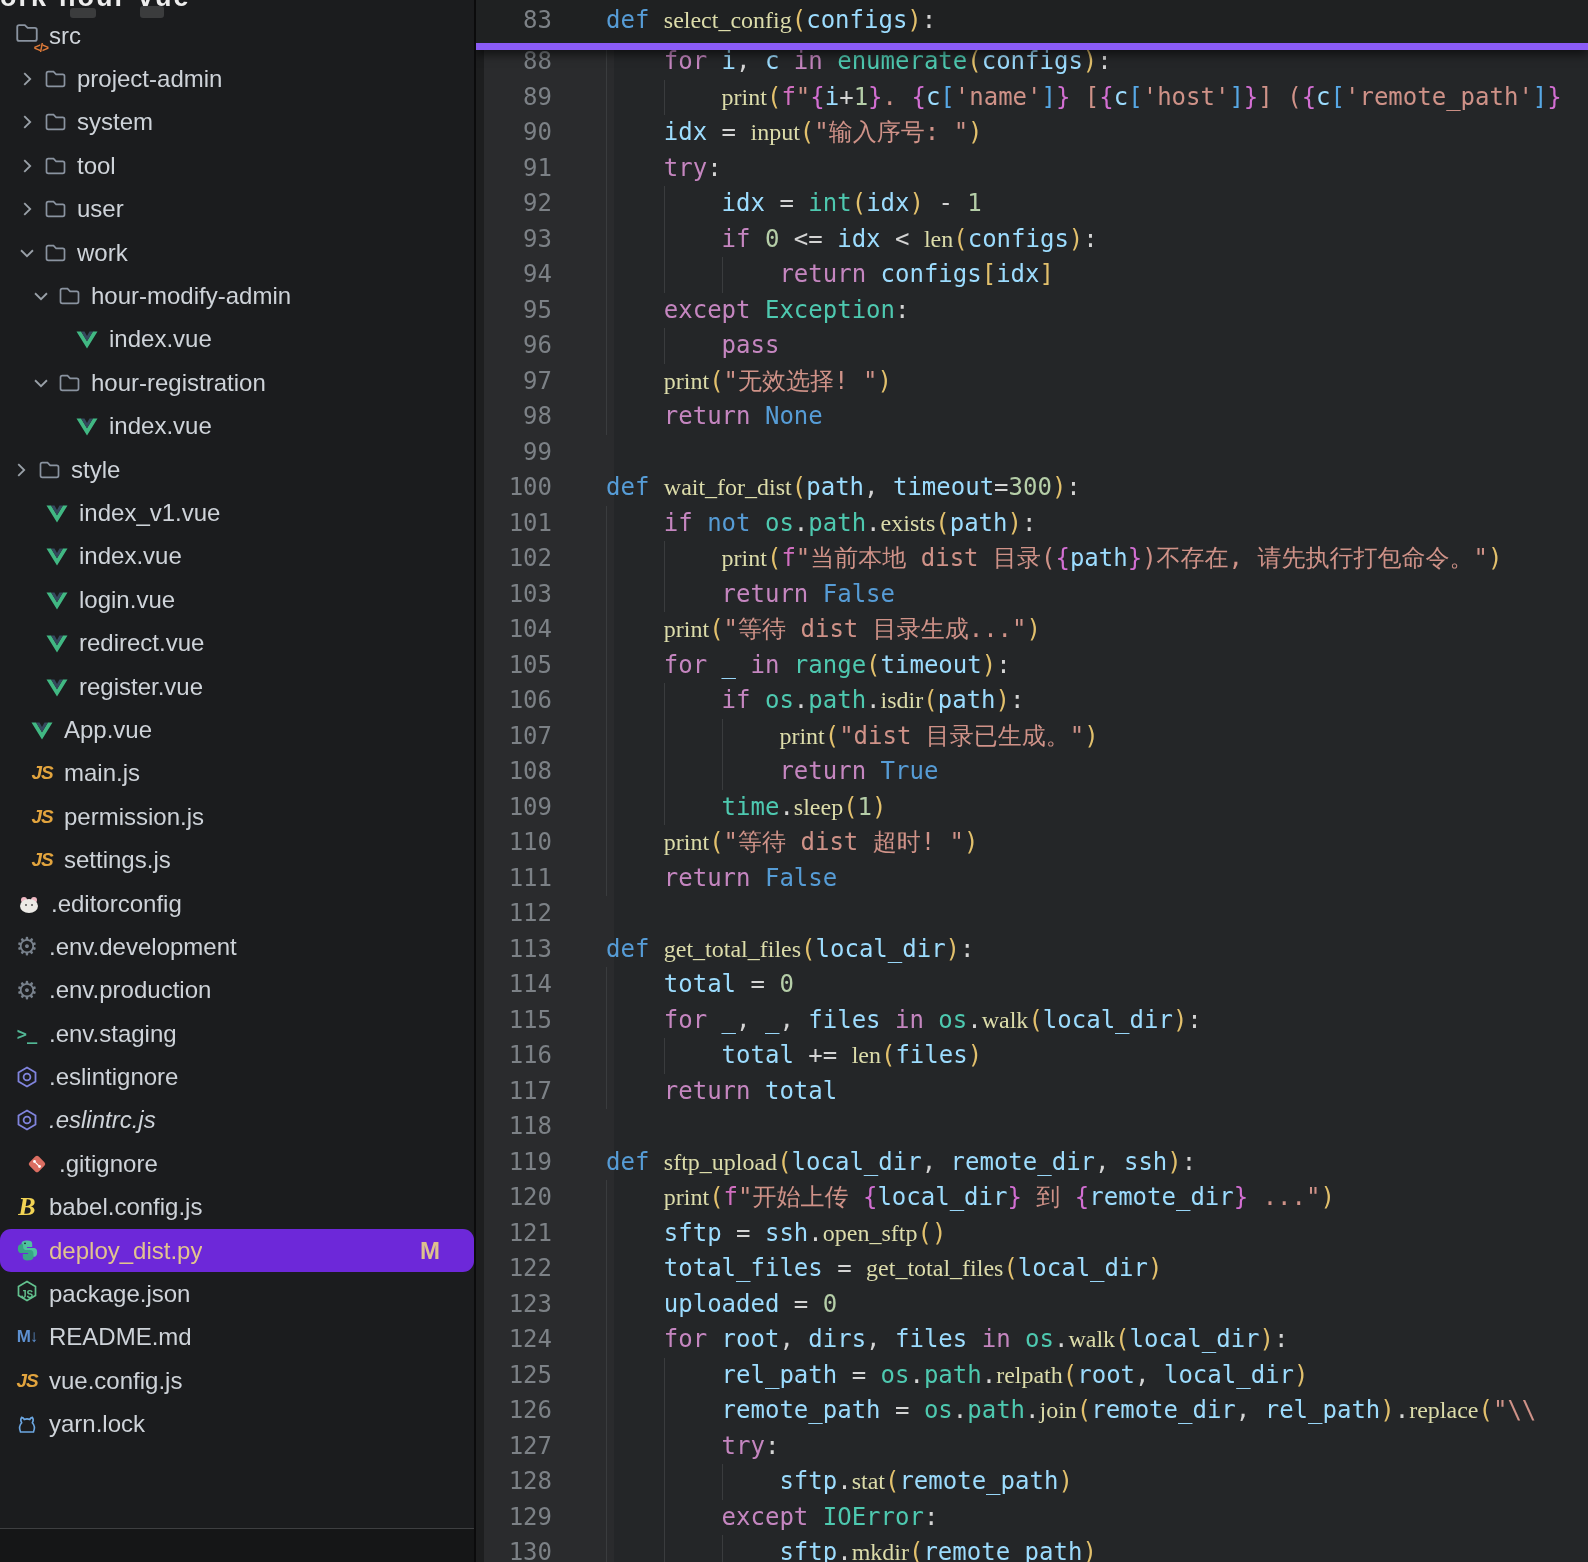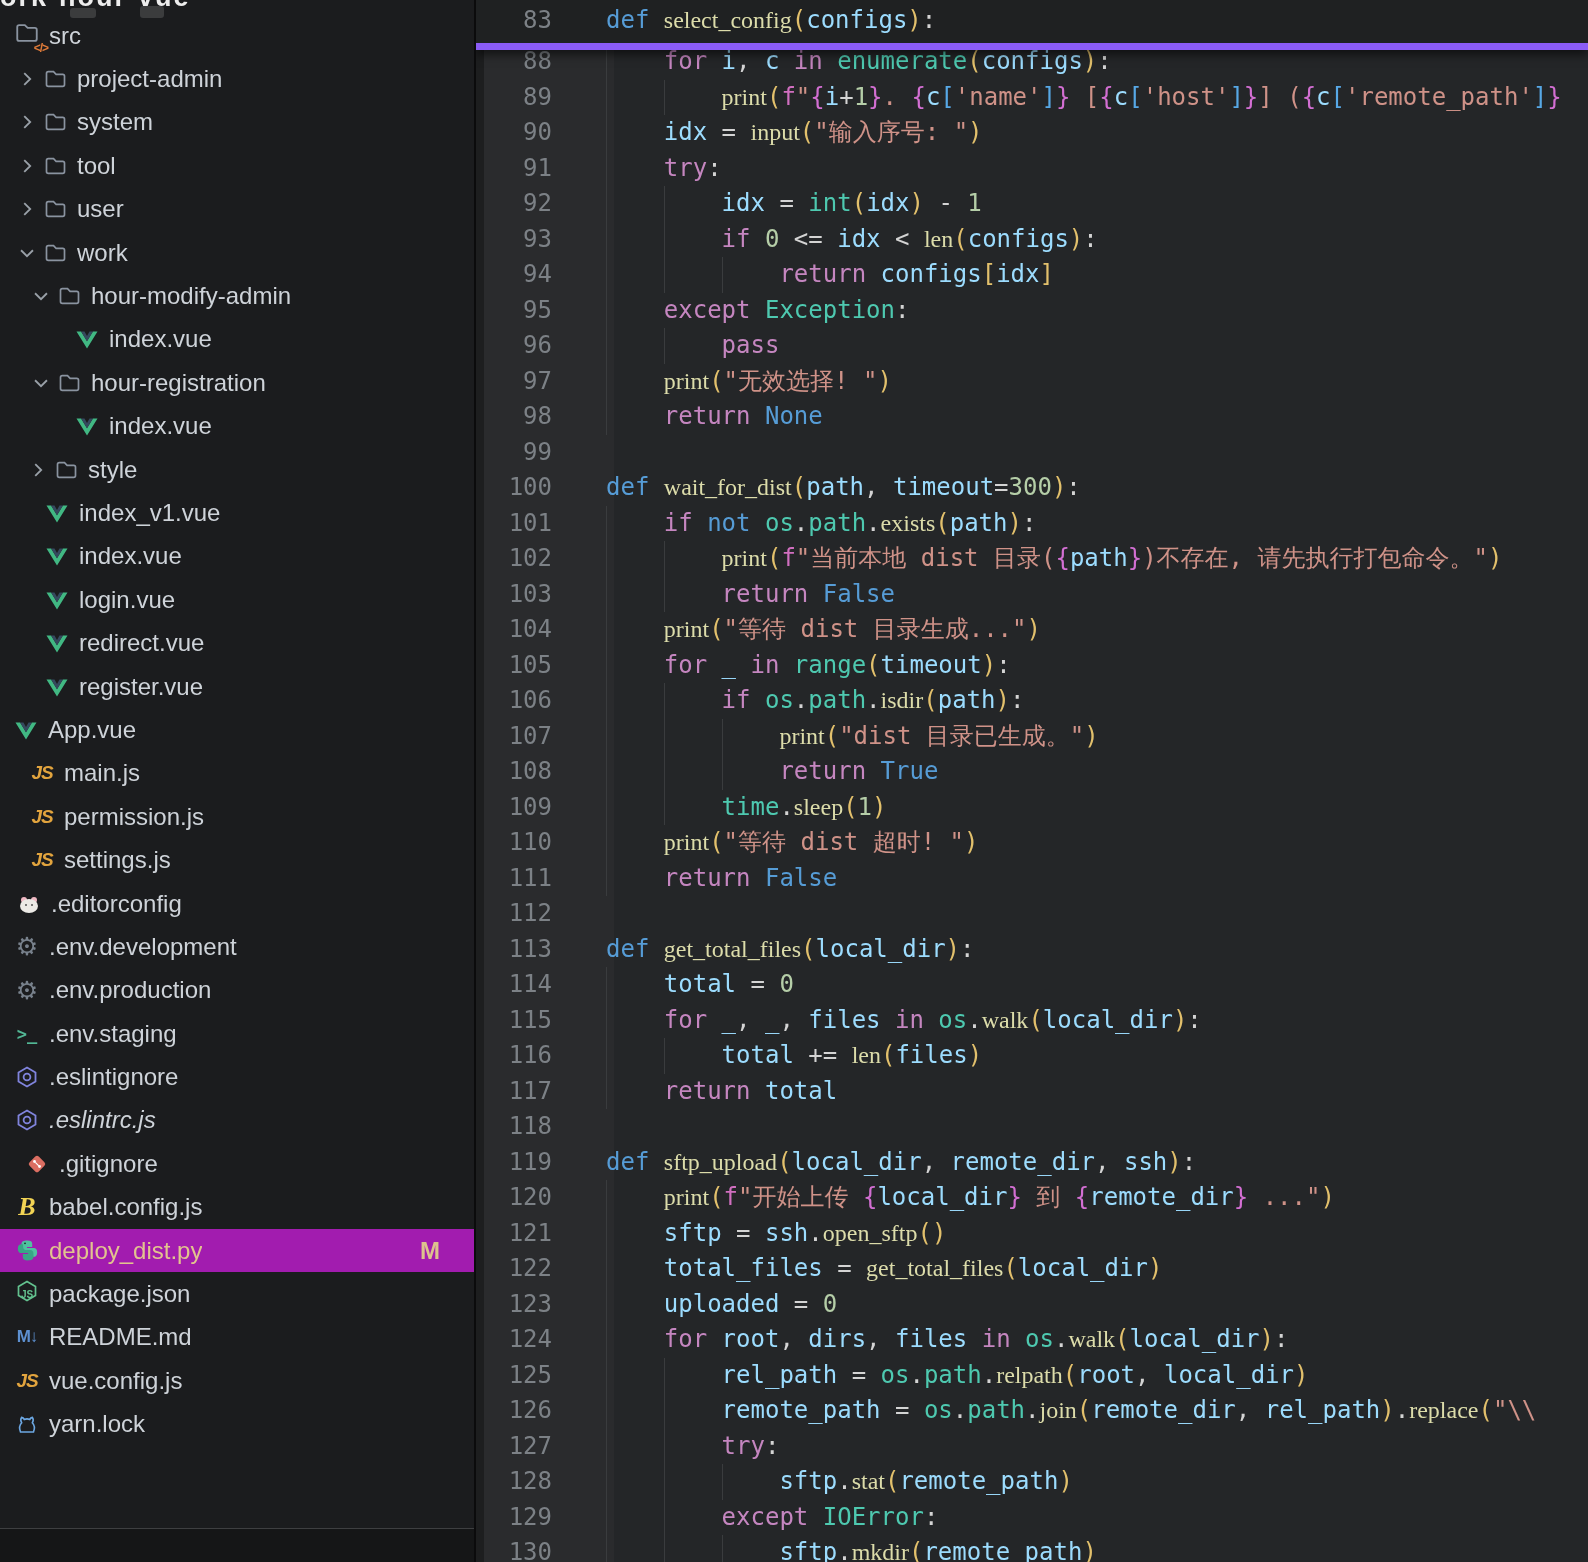--- a/index.html
+++ b/index.html
@@ -12,21 +12,21 @@
   .ws-clip{position:absolute;top:0;left:0;height:11px;width:460px;overflow:hidden;}
   .ws-clip span{display:block;margin-top:-18px;font-weight:bold;font-size:27px;color:#ededed;
                 letter-spacing:2px;white-space:pre;}
   .ghost{position:absolute;background:rgba(255,255,255,.14);border-radius:3px;}
   .g1{left:70px;top:8px;width:26px;height:10px;}
   .g2{left:140px;top:6px;width:24px;height:12px;}
 
   .tree{position:absolute;top:14px;left:0;right:0;}
   .trow{height:43.4px;display:flex;align-items:center;color:#ced3d9;font-size:24px;
         position:relative;cursor:pointer;white-space:pre;}
-  .trow.selected{background:#a21caf;}
+  .trow.selected{background:#6d28d9;border-radius:11px;}
   .trow.selected .tlabel{color:#e2c48e;}
   .trow.sticky-border{border-bottom:1px solid rgba(255,255,255,.09);}
   .chev{width:26px;flex:0 0 26px;display:flex;justify-content:center;align-items:center;}
   .fico{width:30px;flex:0 0 30px;display:flex;justify-content:center;align-items:center;margin-right:7px;position:relative;}
   .tlabel{overflow:hidden;text-overflow:clip;}
   .badge{position:absolute;right:34px;color:#ddc18d;font-size:24px;font-weight:bold;}
   .js-glyph{font-style:italic;font-weight:bold;font-size:19px;color:#e2a43e;letter-spacing:-1px;}
   .b-glyph{font-style:italic;font-weight:bold;font-size:26px;color:#f2d354;font-family:"Liberation Serif",serif;}
   .gear-glyph{font-size:25px;color:#78818c;line-height:1;}
   .term-glyph{font-family:"DejaVu Sans Mono",monospace;font-weight:bold;font-size:17px;color:#52b795;}
@@ -109,21 +109,21 @@
             </svg></span><span class="tlabel">index.vue</span></div>
         <div class="trow" style="padding-left: 28px;"><span class="chev"><svg width="22" height="22" viewBox="0 0 24 24">
               <polyline points="5.5,9 12,15.5 18.5,9" fill="none" stroke="#99a0a8" stroke-width="2"></polyline>
             </svg></span><span class="fico"><svg width="27" height="24" viewBox="0 0 24 24">
               <path d="M3 6.5c0-1 .8-1.8 1.8-1.8h5.2l2.6 2.6h6.6c1 0 1.8.8 1.8 1.8v8.4c0 1-.8 1.8-1.8 1.8H4.8c-1 0-1.8-.8-1.8-1.8z" fill="none" stroke="#8a93a0" stroke-width="1.7"></path>
             </svg></span><span class="tlabel">hour-registration</span></div>
         <div class="trow" style="padding-left: 72px;"><span class="fico"><svg width="26" height="24" viewBox="0 0 24 24">
               <path d="M1.5 4.5h4.6L12 14.3 17.9 4.5h4.6L12 21.5z" fill="#41b883"></path>
               <path d="M6.1 4.5h3.4L12 8.9l2.5-4.4h3.4L12 14.3z" fill="#35495e"></path>
             </svg></span><span class="tlabel">index.vue</span></div>
-        <div class="trow" style="padding-left: 25px;"><span class="chev"><svg width="22" height="22" viewBox="0 0 24 24">
+        <div class="trow" style="padding-left: 8px;"><span class="chev"><svg width="22" height="22" viewBox="0 0 24 24">
               <polyline points="9,5.5 15.5,12 9,18.5" fill="none" stroke="#99a0a8" stroke-width="2"></polyline>
             </svg></span><span class="fico"><svg width="27" height="24" viewBox="0 0 24 24">
               <path d="M3 6.5c0-1 .8-1.8 1.8-1.8h5.2l2.6 2.6h6.6c1 0 1.8.8 1.8 1.8v8.4c0 1-.8 1.8-1.8 1.8H4.8c-1 0-1.8-.8-1.8-1.8z" fill="none" stroke="#8a93a0" stroke-width="1.7"></path>
             </svg></span><span class="tlabel">style</span></div>
         <div class="trow" style="padding-left: 42px;"><span class="fico"><svg width="26" height="24" viewBox="0 0 24 24">
               <path d="M1.5 4.5h4.6L12 14.3 17.9 4.5h4.6L12 21.5z" fill="#41b883"></path>
               <path d="M6.1 4.5h3.4L12 8.9l2.5-4.4h3.4L12 14.3z" fill="#35495e"></path>
             </svg></span><span class="tlabel">index_v1.vue</span></div>
         <div class="trow" style="padding-left: 42px;"><span class="fico"><svg width="26" height="24" viewBox="0 0 24 24">
               <path d="M1.5 4.5h4.6L12 14.3 17.9 4.5h4.6L12 21.5z" fill="#41b883"></path>
@@ -134,21 +134,21 @@
               <path d="M6.1 4.5h3.4L12 8.9l2.5-4.4h3.4L12 14.3z" fill="#35495e"></path>
             </svg></span><span class="tlabel">login.vue</span></div>
         <div class="trow" style="padding-left: 42px;"><span class="fico"><svg width="26" height="24" viewBox="0 0 24 24">
               <path d="M1.5 4.5h4.6L12 14.3 17.9 4.5h4.6L12 21.5z" fill="#41b883"></path>
               <path d="M6.1 4.5h3.4L12 8.9l2.5-4.4h3.4L12 14.3z" fill="#35495e"></path>
             </svg></span><span class="tlabel">redirect.vue</span></div>
         <div class="trow" style="padding-left: 42px;"><span class="fico"><svg width="26" height="24" viewBox="0 0 24 24">
               <path d="M1.5 4.5h4.6L12 14.3 17.9 4.5h4.6L12 21.5z" fill="#41b883"></path>
               <path d="M6.1 4.5h3.4L12 8.9l2.5-4.4h3.4L12 14.3z" fill="#35495e"></path>
             </svg></span><span class="tlabel">register.vue</span></div>
-        <div class="trow" style="padding-left: 11px;"><span class="fico"><svg width="26" height="24" viewBox="0 0 24 24">
+        <div class="trow" style="padding-left: 27px;"><span class="fico"><svg width="26" height="24" viewBox="0 0 24 24">
               <path d="M1.5 4.5h4.6L12 14.3 17.9 4.5h4.6L12 21.5z" fill="#41b883"></path>
               <path d="M6.1 4.5h3.4L12 8.9l2.5-4.4h3.4L12 14.3z" fill="#35495e"></path>
             </svg></span><span class="tlabel">App.vue</span></div>
         <div class="trow" style="padding-left: 27px;"><span class="fico"><span class="js-glyph">JS</span></span><span class="tlabel">main.js</span></div>
         <div class="trow" style="padding-left: 27px;"><span class="fico"><span class="js-glyph">JS</span></span><span class="tlabel">permission.js</span></div>
         <div class="trow" style="padding-left: 27px;"><span class="fico"><span class="js-glyph">JS</span></span><span class="tlabel">settings.js</span></div>
         <div class="trow" style="padding-left: 14px;"><span class="fico"><svg width="26" height="24" viewBox="0 0 24 24">
               <circle cx="7" cy="8" r="3" fill="#f0b9c4"></circle>
               <circle cx="17" cy="8" r="3" fill="#f0b9c4"></circle>
               <ellipse cx="12" cy="14" rx="9" ry="7" fill="#eceae6"></ellipse>

